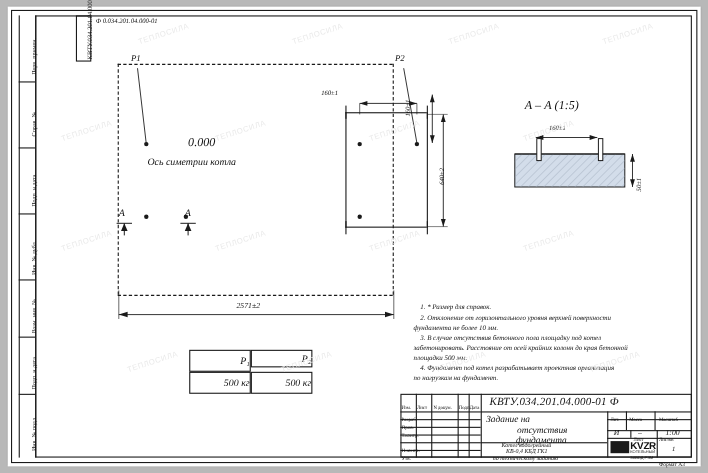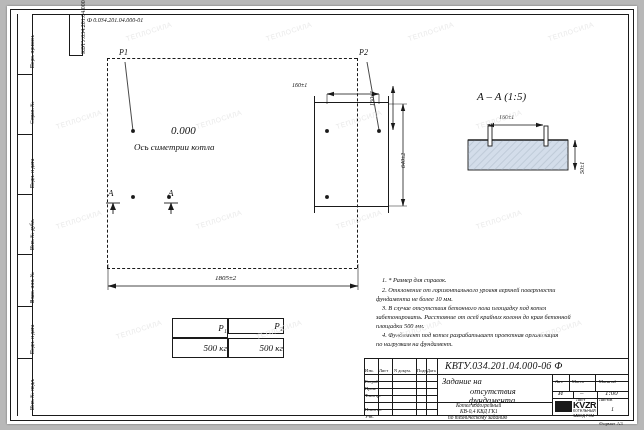--- a/index.html
+++ b/index.html
@@ -92,21 +92,21 @@
     <polygon points="69,5 66,12 72,12" fill="#1a1a1a"></polygon>
   </svg>
 
   <svg style="position:absolute;left:100px;top:258px;width:260px;height:30px;overflow:visible;">
     <line x1="1" y1="22" x2="251" y2="22" stroke="#1a1a1a" stroke-width="0.8"></line>
     <line x1="1" y1="0" x2="1" y2="26" stroke="#1a1a1a" stroke-width="0.6"></line>
     <line x1="251" y1="0" x2="251" y2="26" stroke="#1a1a1a" stroke-width="0.6"></line>
     <polygon points="1,22 9,19.5 9,24.5" fill="#1a1a1a"></polygon>
     <polygon points="251,22 243,19.5 243,24.5" fill="#1a1a1a"></polygon>
   </svg>
-  <div class="t ital" style="left:208px;top:268px;font-size:7px;">1805±2</div>
+  <div class="t ital" style="left:208px;top:268px;font-size:7px;">2571±2</div>
 
   <svg style="position:absolute;left:282px;top:78px;width:110px;height:22px;overflow:visible;">
     <line x1="38" y1="10" x2="90" y2="10" stroke="#1a1a1a" stroke-width="0.8"></line>
     <polygon points="38,10 45,7.8 45,12.2" fill="#1a1a1a"></polygon>
     <polygon points="90,10 83,7.8 83,12.2" fill="#1a1a1a"></polygon>
     <line x1="38" y1="10" x2="38" y2="20" stroke="#1a1a1a" stroke-width="0.6"></line>
     <line x1="90" y1="10" x2="90" y2="20" stroke="#1a1a1a" stroke-width="0.6"></line>
   </svg>
   <div class="t ital" style="left:285px;top:76px;font-size:6px;">160±1</div>
 
@@ -173,21 +173,21 @@
   <div class="t ital" style="left:369px;top:289px;font-size:6.3px;">фундамента не более 10 мм.</div>
   <div class="t ital" style="left:375px;top:298px;font-size:6.3px;">3. В случае отсутствия бетонного пола площадку под котел</div>
   <div class="t ital" style="left:369px;top:307px;font-size:6.3px;">забетонировать. Расстояние от осей крайних колонн до края бетонной</div>
   <div class="t ital" style="left:369px;top:316px;font-size:6.3px;">площадки 500 мм.</div>
   <div class="t ital" style="left:375px;top:325px;font-size:6.3px;">4. Фундамент под котел разрабатывает проектная организация</div>
   <div class="t ital" style="left:369px;top:334px;font-size:6.3px;">по нагрузкам на фундамент.</div>
 
   <div class="fr" style="left:357px;top:352px;width:265px;height:58px;border-width:1.2px;"></div>
 
   <div class="ln" style="left:430px;top:368px;width:192px;height:1px;"></div>
-  <div class="t ital" style="left:438px;top:354px;font-size:10px;letter-spacing:.2px;">КВТУ.034.201.04.000-06  Ф</div>
+  <div class="t ital" style="left:438px;top:354px;font-size:10px;letter-spacing:.2px;">КВТУ.034.201.04.000-01  Ф</div>
 
   <div class="ln" style="left:371px;top:352px;width:1px;height:58px;"></div>
   <div class="ln" style="left:385px;top:352px;width:1px;height:58px;"></div>
   <div class="ln" style="left:409px;top:352px;width:1px;height:58px;"></div>
   <div class="ln" style="left:419px;top:352px;width:1px;height:58px;"></div>
   <div class="ln" style="left:430px;top:352px;width:1px;height:58px;"></div>
 
   <div class="ln" style="left:357px;top:368px;width:73px;height:1px;"></div>
   <div class="ln" style="left:357px;top:375px;width:73px;height:1px;"></div>
   <div class="ln" style="left:357px;top:382px;width:73px;height:1px;"></div>

